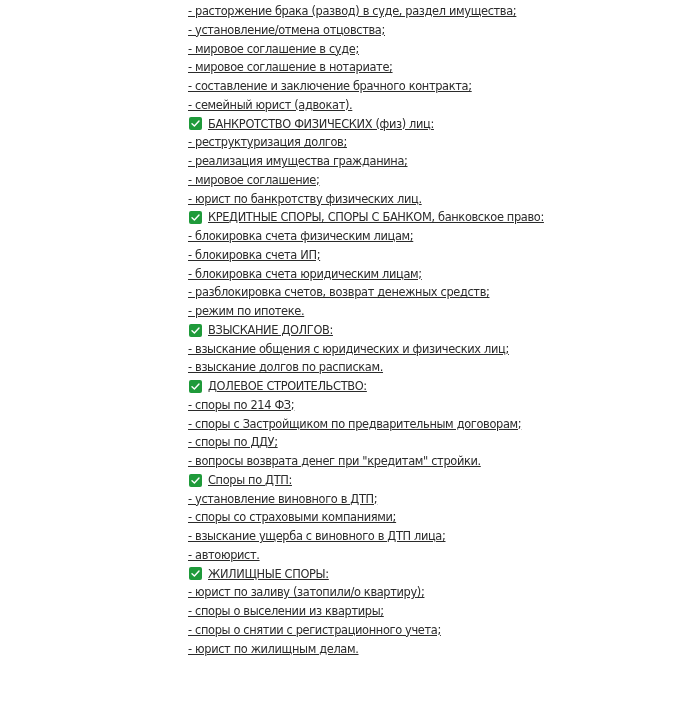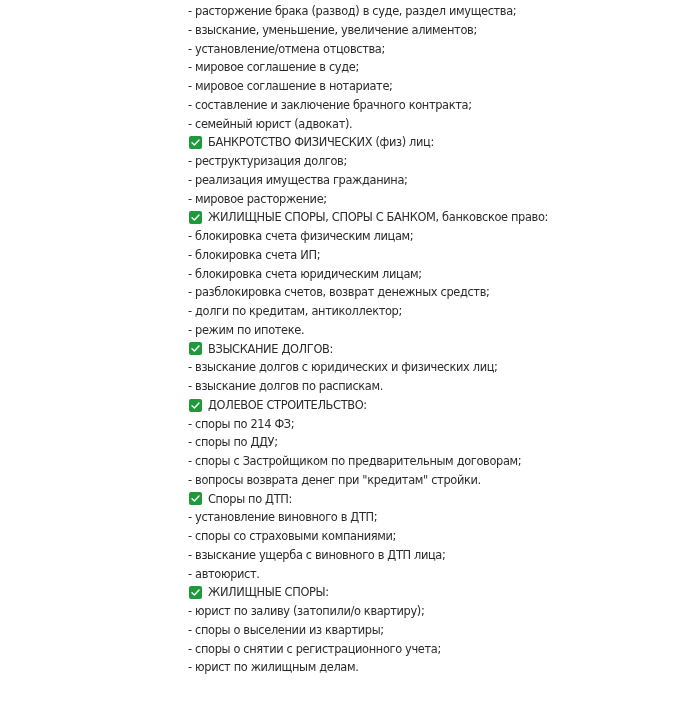--- a/index.html
+++ b/index.html
@@ -20,20 +20,21 @@
       width: 500px;
       font-family: "DejaVu Sans", sans-serif;
       font-size: 11.4px;
       line-height: 18.75px;
       color: #2b2b2b;
       letter-spacing: -0.35px;
     }
     .line {
       white-space: nowrap;
       height: 18.75px;
+      text-decoration: underline;
     }
     .heading {
       display: flex;
       align-items: center;
       text-align: center;
     }
     .check {
       display: inline-block;
       width: 13px;
       height: 13px;
@@ -52,84 +53,83 @@
       height: 11px;
     }
   </style>
 </head>
 <body>
 
 <div class="doc">
 
   <div>
     <div class="line">- расторжение брака (развод) в суде, раздел имущества;</div>
-    <div class="line">- взыскание, уменьшение, увеличение алиментов;</div>
     <div class="line">- установление/отмена отцовства;</div>
     <div class="line">- мировое соглашение в суде;</div>
     <div class="line">- мировое соглашение в нотариате;</div>
     <div class="line">- составление и заключение брачного контракта;</div>
     <div class="line">- семейный юрист (адвокат).</div>
   </div>
 
   <div>
     <div class="line heading">
       <span class="check">
         <svg viewBox="0 0 11 11">
             <path d="M2 5.8 L4.4 8 L9 3" fill="none" stroke="#ffffff" stroke-width="1.4" stroke-linecap="round" stroke-linejoin="round"></path>
           </svg>
       </span>
       <span>БАНКРОТСТВО ФИЗИЧЕСКИХ (физ) лиц:</span>
     </div>
     <div class="line">- реструктуризация долгов;</div>
     <div class="line">- реализация имущества гражданина;</div>
-    <div class="line">- мировое расторжение;</div>
+    <div class="line">- мировое соглашение;</div>
+    <div class="line">- юрист по банкротству физических лиц.</div>
   </div>
 
   <div>
     <div class="line heading">
       <span class="check">
         <svg viewBox="0 0 11 11">
             <path d="M2 5.8 L4.4 8 L9 3" fill="none" stroke="#ffffff" stroke-width="1.4" stroke-linecap="round" stroke-linejoin="round"></path>
           </svg>
       </span>
-      <span>ЖИЛИЩНЫЕ СПОРЫ, СПОРЫ С БАНКОМ, банковское право:</span>
+      <span>КРЕДИТНЫЕ СПОРЫ, СПОРЫ С БАНКОМ, банковское право:</span>
     </div>
     <div class="line">- блокировка счета физическим лицам;</div>
     <div class="line">- блокировка счета ИП;</div>
     <div class="line">- блокировка счета юридическим лицам;</div>
     <div class="line">- разблокировка счетов, возврат денежных средств;</div>
-    <div class="line">- долги по кредитам, антиколлектор;</div>
     <div class="line">- режим по ипотеке.</div>
   </div>
 
   <div>
     <div class="line heading">
       <span class="check">
         <svg viewBox="0 0 11 11">
             <path d="M2 5.8 L4.4 8 L9 3" fill="none" stroke="#ffffff" stroke-width="1.4" stroke-linecap="round" stroke-linejoin="round"></path>
           </svg>
       </span>
       <span>ВЗЫСКАНИЕ ДОЛГОВ:</span>
     </div>
-    <div class="line">- взыскание долгов с юридических и физических лиц;</div>
+    <div class="line">- взыскание общения с юридических и физических лиц;</div>
     <div class="line">- взыскание долгов по распискам.</div>
   </div>
 
   <div>
     <div class="line heading">
       <span class="check">
         <svg viewBox="0 0 11 11">
             <path d="M2 5.8 L4.4 8 L9 3" fill="none" stroke="#ffffff" stroke-width="1.4" stroke-linecap="round" stroke-linejoin="round"></path>
           </svg>
       </span>
       <span>ДОЛЕВОЕ СТРОИТЕЛЬСТВО:</span>
     </div>
     <div class="line">- споры по 214 ФЗ;</div>
+    <div class="line">- споры с Застройщиком по предварительным договорам;</div>
     <div class="line">- споры по ДДУ;</div>
-    <div class="line">- споры с Застройщиком по предварительным договорам;</div>
     <div class="line">- вопросы возврата денег при "кредитам" стройки.</div>
   </div>
 
   <div>
     <div class="line heading">
       <span class="check">
         <svg viewBox="0 0 11 11">
             <path d="M2 5.8 L4.4 8 L9 3" fill="none" stroke="#ffffff" stroke-width="1.4" stroke-linecap="round" stroke-linejoin="round"></path>
           </svg>
       </span>

